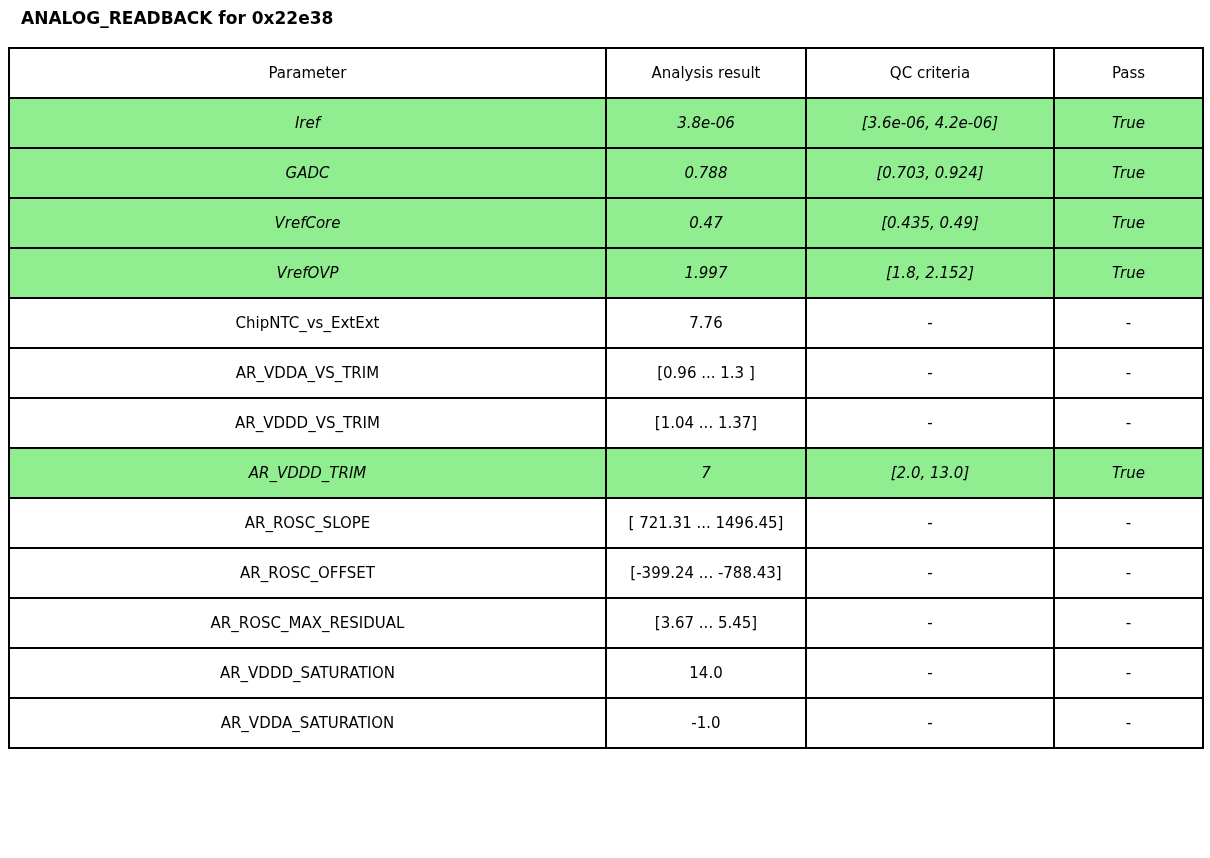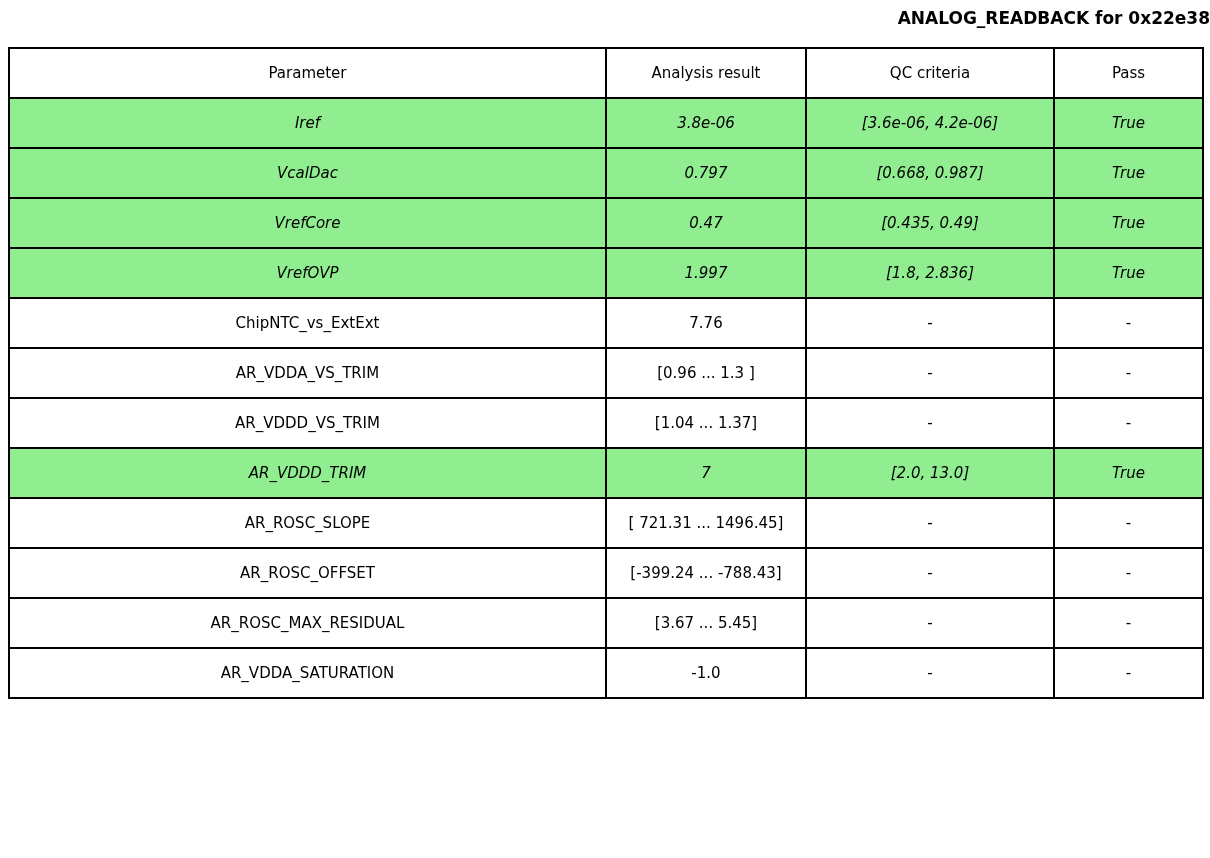--- a/index.html
+++ b/index.html
@@ -9,25 +9,26 @@
     color: #000000;
     font-family: "DejaVu Sans", sans-serif;
   }
   body {
     width: 1210px;
     height: 858px;
     overflow: hidden;
     position: relative;
   }
   .page-title {
-    text-align: right;
+    text-align: left;
     font-weight: bold;
     font-size: 17px;
     line-height: 24px;
     margin-top: 6px;
+    margin-left: 21px;
   }
   .tbl-wrap {
     margin: 17px 0 0 8px;
   }
   table {
     border-collapse: collapse;
     table-layout: fixed;
     width: 1194px;
   }
   th, td {
@@ -76,35 +77,35 @@
       </tr>
     </thead>
     <tbody>
       <tr class="pass">
         <td>Iref</td>
         <td>3.8e-06</td>
         <td>[3.6e-06, 4.2e-06]</td>
         <td>True</td>
       </tr>
       <tr class="pass">
-        <td>VcalDac</td>
-        <td>0.797</td>
-        <td>[0.668, 0.987]</td>
+        <td>GADC</td>
+        <td>0.788</td>
+        <td>[0.703, 0.924]</td>
         <td>True</td>
       </tr>
       <tr class="pass">
         <td>VrefCore</td>
         <td>0.47</td>
         <td>[0.435, 0.49]</td>
         <td>True</td>
       </tr>
       <tr class="pass">
         <td>VrefOVP</td>
         <td>1.997</td>
-        <td>[1.8, 2.836]</td>
+        <td>[1.8, 2.152]</td>
         <td>True</td>
       </tr>
       <tr>
         <td>ChipNTC_vs_ExtExt</td>
         <td>7.76</td>
         <td>-</td>
         <td>-</td>
       </tr>
       <tr>
         <td>AR_VDDA_VS_TRIM</td>
@@ -144,20 +145,26 @@
         <td>-</td>
         <td>-</td>
       </tr>
       <tr>
         <td>AR_ROSC_MAX_RESIDUAL</td>
         <td>[3.67 ... 5.45]</td>
         <td>-</td>
         <td>-</td>
       </tr>
       <tr>
+        <td>AR_VDDD_SATURATION</td>
+        <td>14.0</td>
+        <td>-</td>
+        <td>-</td>
+      </tr>
+      <tr>
         <td>AR_VDDA_SATURATION</td>
         <td>-1.0</td>
         <td>-</td>
         <td>-</td>
       </tr>
     </tbody>
   </table>
 </div>
 
 </body></html>

